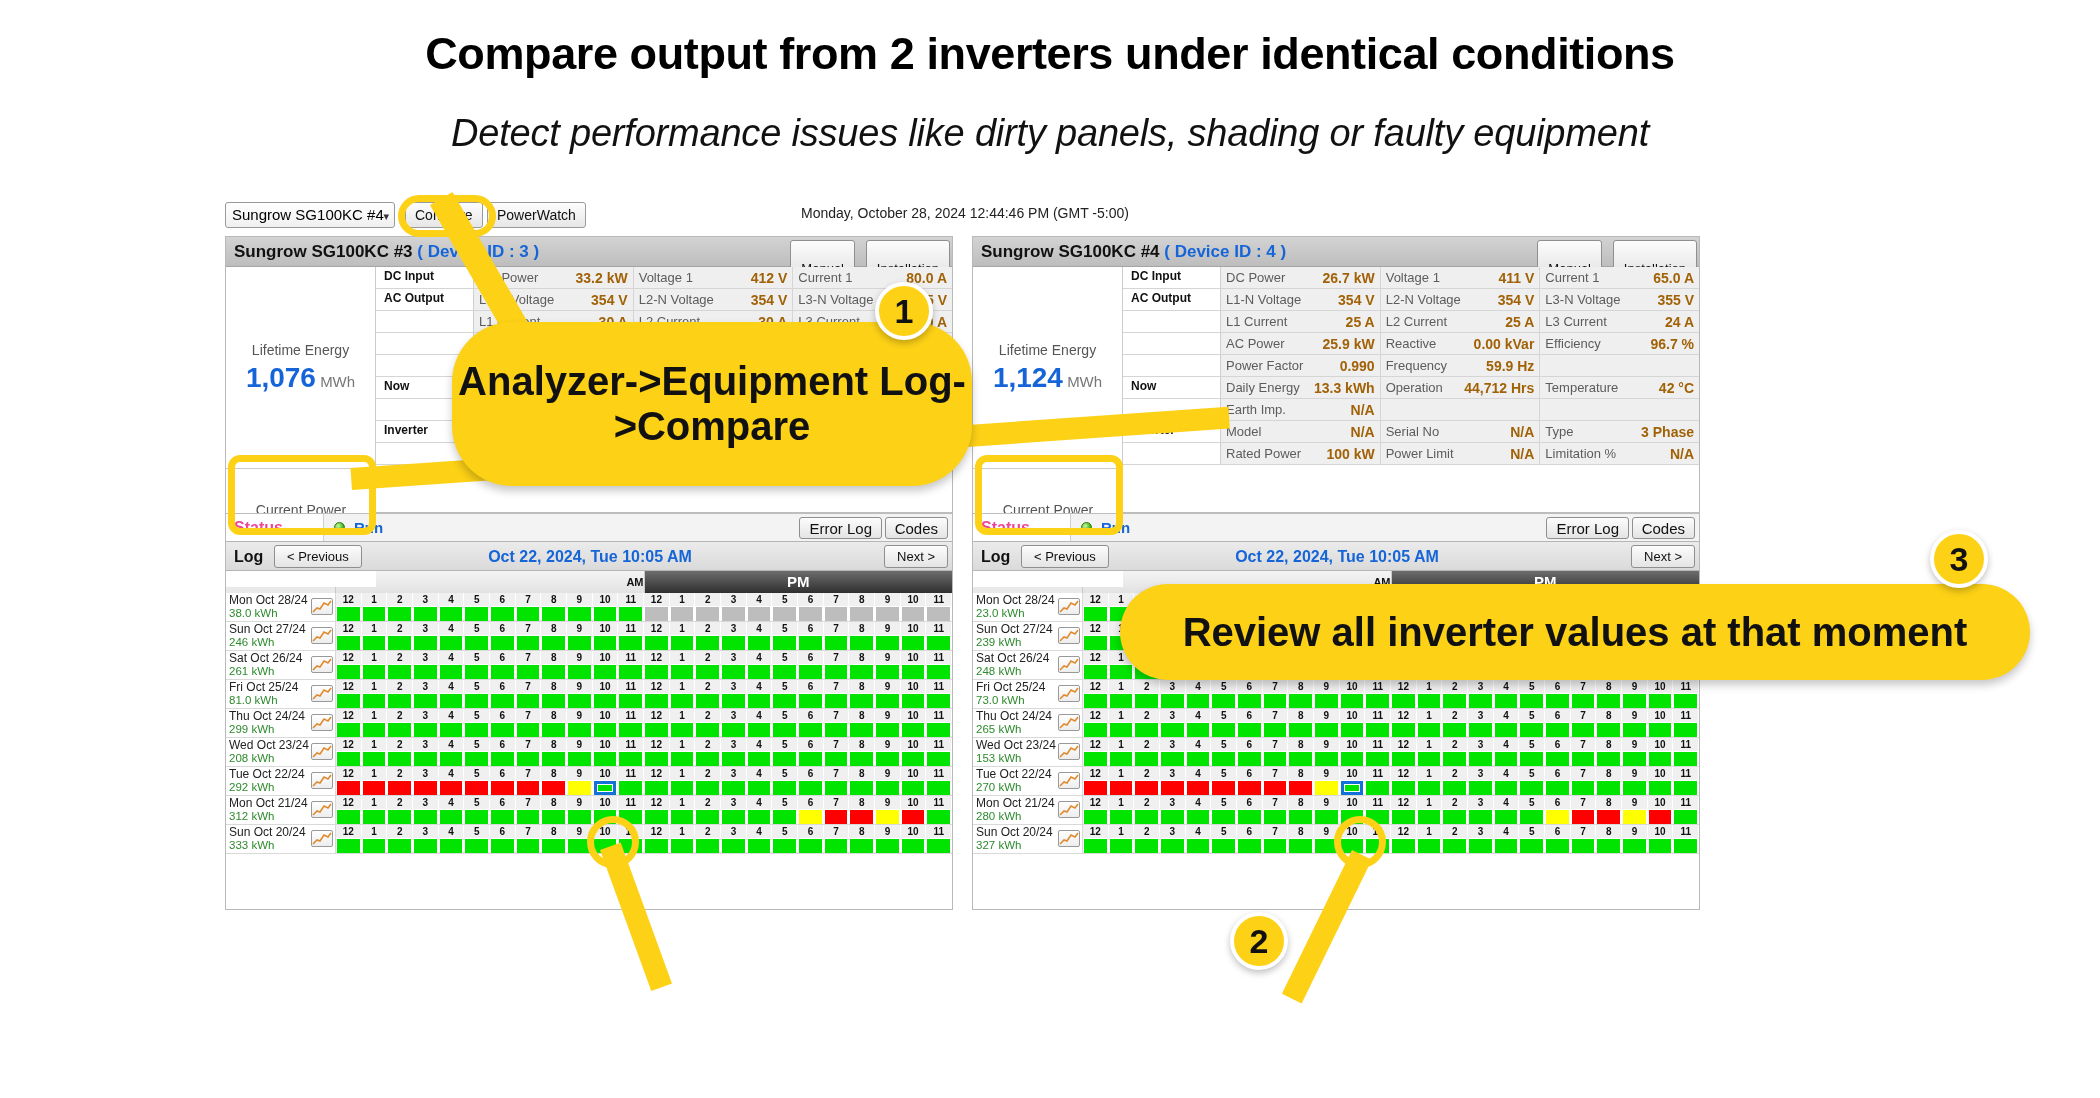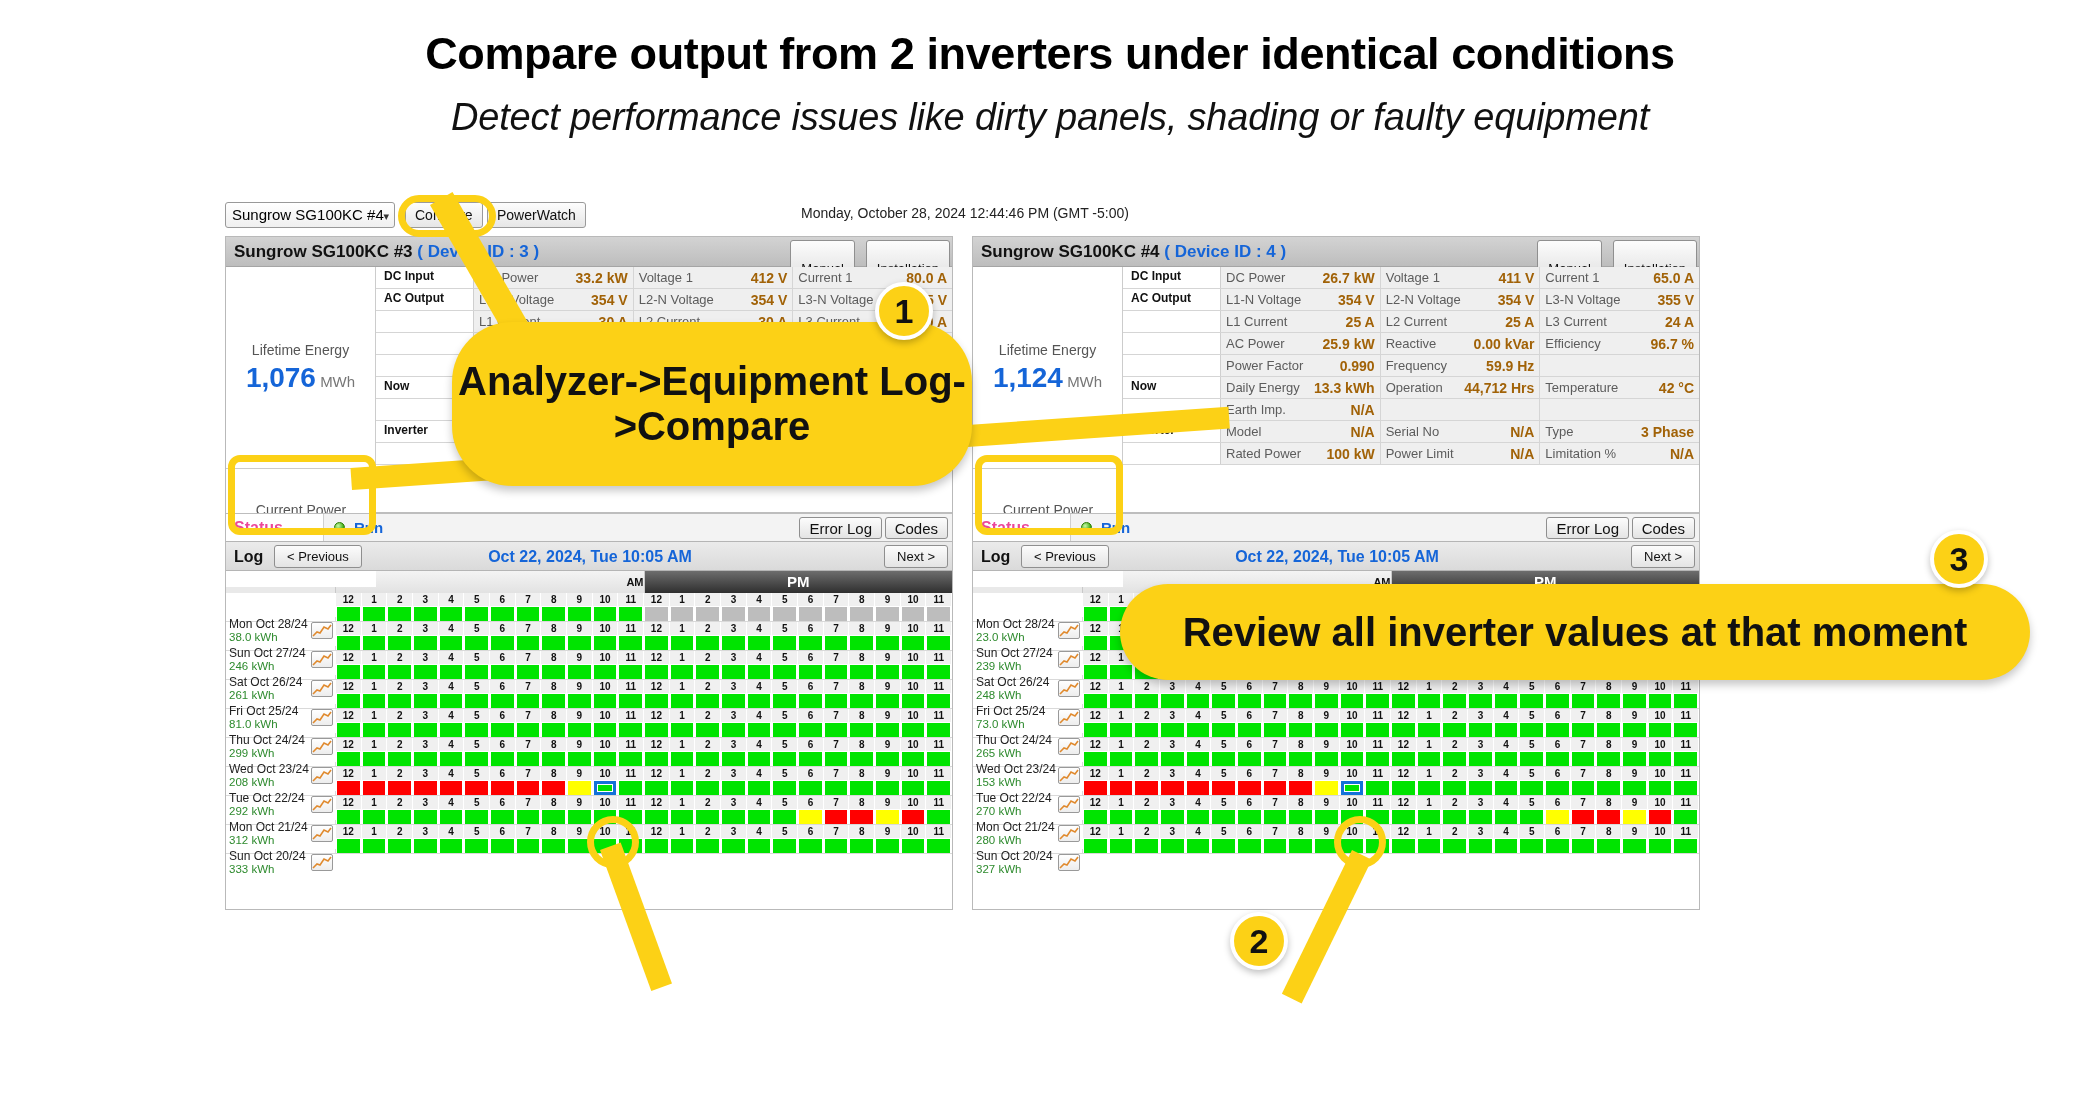--- a/index.html
+++ b/index.html
@@ -12,21 +12,21 @@
   #stage { position: relative; width: 2100px; height: 1098px; }
 
   
   .headline {
     position: absolute; top: 28px; left: 0; width: 2100px;
     text-align: center;
     font-size: 45px; font-weight: bold; color: #000000;
     letter-spacing: -0.4px;
   }
   .subhead {
-    position: absolute; top: 96px; left: 0; width: 2100px;
+    position: absolute; top: 112px; left: 0; width: 2100px;
     text-align: center;
     font-size: 38px; font-style: italic; color: #111111;
     letter-spacing: -0.2px;
   }
 
   
   .app-window {
     position: absolute; left: 225px; top: 200px;
     width: 1475px; height: 710px;
   }
@@ -192,21 +192,21 @@
   .ampm-pm {
     flex: 1 1 0; background: linear-gradient(#6d6d6d,#2f2f2f);
     font-size: 15px; font-weight: bold; color: #ffffff;
     text-align: center; line-height: 22px;
   }
 
   .log-rows { position: relative; }
   .log-row { display: flex; height: 29px; border-bottom: 1px solid #d9d9d9; }
   .lr-label {
     flex: 0 0 110px; position: relative; background: #fff;
-    padding-left: 3px; border-right: 1px solid #d9d9d9; margin-top: 24px;
+    padding-left: 3px; border-right: 1px solid #d9d9d9;
   }
   .lr-date { font-size: 12px; color: #222; line-height: 14px; }
   .lr-kwh { font-size: 11.5px; color: #2d8a2d; line-height: 13px; }
   .lr-chip {
     position: absolute; right: 2px; top: 5px;
     width: 22px; height: 17px; border: 1px solid #999;
     border-radius: 2px; background: linear-gradient(#ffffff,#ededed);
     overflow: hidden;
   }
   .lr-chip svg { display: block; }

